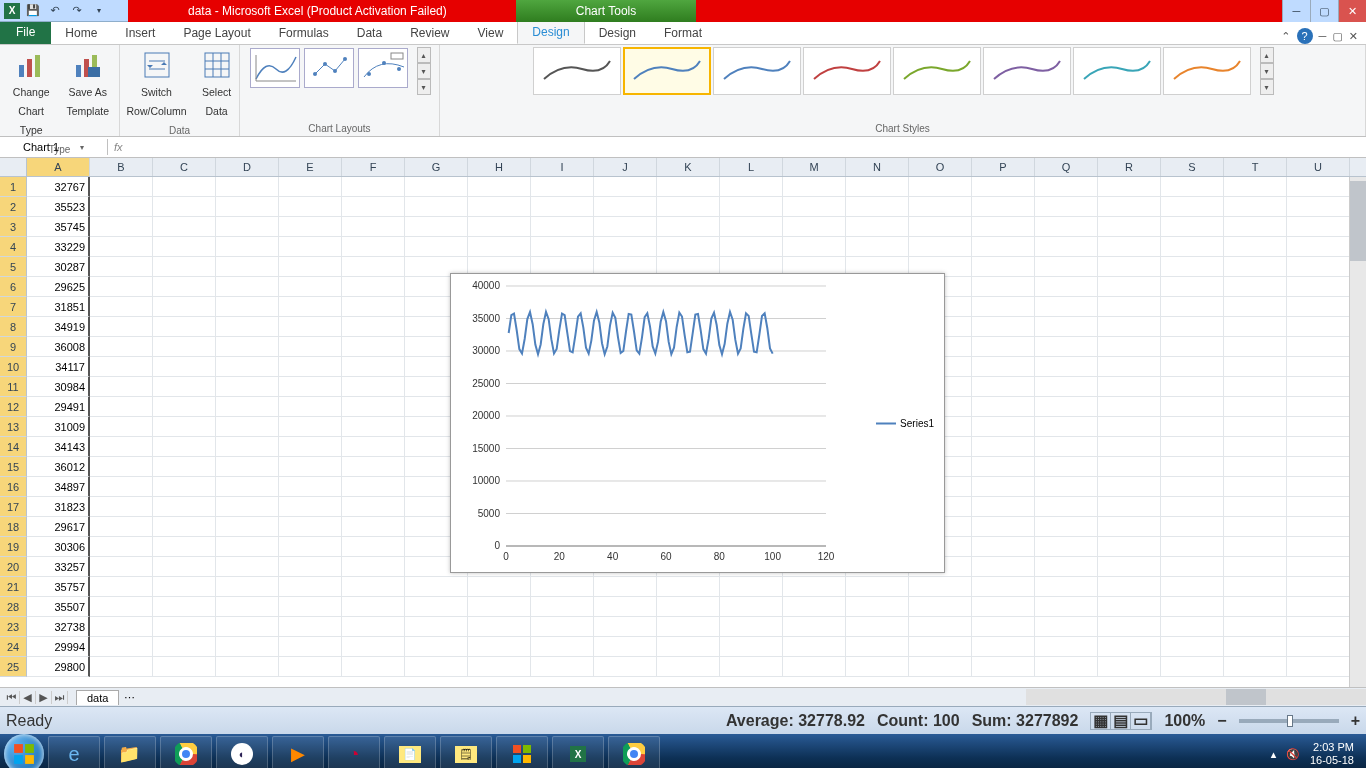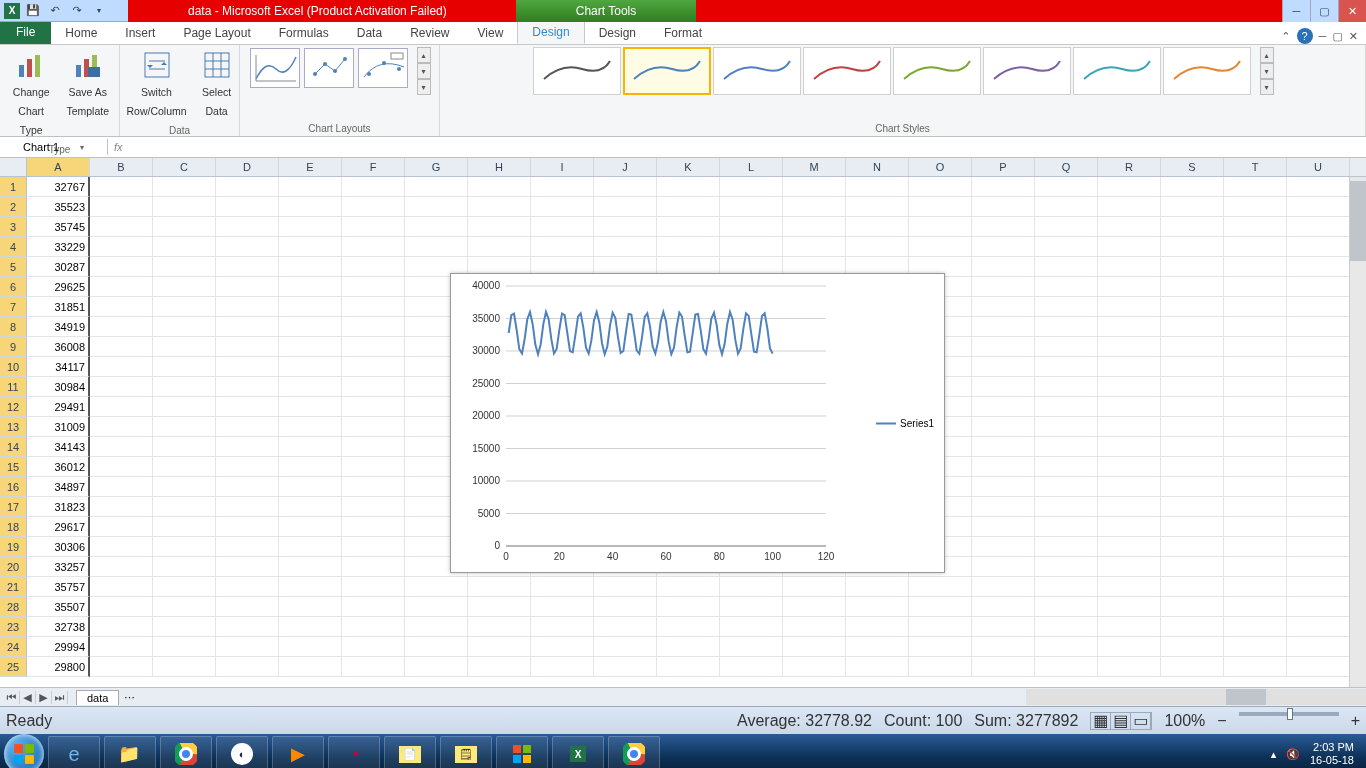--- a/index.html
+++ b/index.html
@@ -74,21 +74,21 @@
 
 .sheet-tabs { height:19px; background:#e8edf3; border-top:1px solid #c0c0c0; display:flex; align-items:center; font-size:11px;}
 .nav-btns { display:flex; padding:0 4px; gap:0;}
 .nav-btns div { width:16px; text-align:center; color:#555; border-right:1px solid #ccc;}
 .tabname { background:#fff; border:1px solid #aaa; border-bottom:none; padding:1px 10px; margin-left:4px;}
 .hscroll { margin-left:auto; width:340px; height:16px; background:#e0e0e0; position:relative;}
 .hscroll-thumb { position:absolute; left:200px; width:40px; height:100%; background:#c0c5cb;}
 
 
 .statusbar { height:28px; background:linear-gradient(#dce7f5,#c9d8ea); border-top:1px solid #9ab; display:flex; align-items:center; font-size:16px; color:#333; padding:0 6px;}
-.statusbar-right { margin-left:auto; display:flex; gap:12px;}
+.statusbar-right { margin-left:auto; display:flex; align-items:center; gap:12px;font-weight:bold;}
 .view-btns { display:flex; border:1px solid #9ab;}
 .view-btns div { width:20px; height:16px; border-right:1px solid #9ab; display:flex; align-items:center; justify-content:center;}
 .zoom-slider { width:100px; height:4px; background:#9ab; position:relative;}
 .zoom-slider .knob { position:absolute; left:48px; top:-4px; width:6px; height:12px; background:#fff; border:1px solid #678;}
 
 
 .taskbar { height:40px; background:linear-gradient(#2a5b96,#0d3055 60%,#082039); display:flex; align-items:center; padding:0 4px;}
 .start-orb { width:40px; height:40px; border-radius:50%; background:radial-gradient(circle at 30% 30%,#5ab0f0,#0b5fa5); box-shadow:inset 0 0 6px #fff; display:flex; align-items:center; justify-content:center;}
 .task-item { width:52px; height:36px; margin-left:4px; border:1px solid rgba(255,255,255,0.2); border-radius:2px; display:flex; align-items:center; justify-content:center; background:rgba(255,255,255,0.08);}
 .tray { margin-left:auto; display:flex; align-items:center; gap:10px; color:#fff; font-size:11px; padding-right:8px;}

